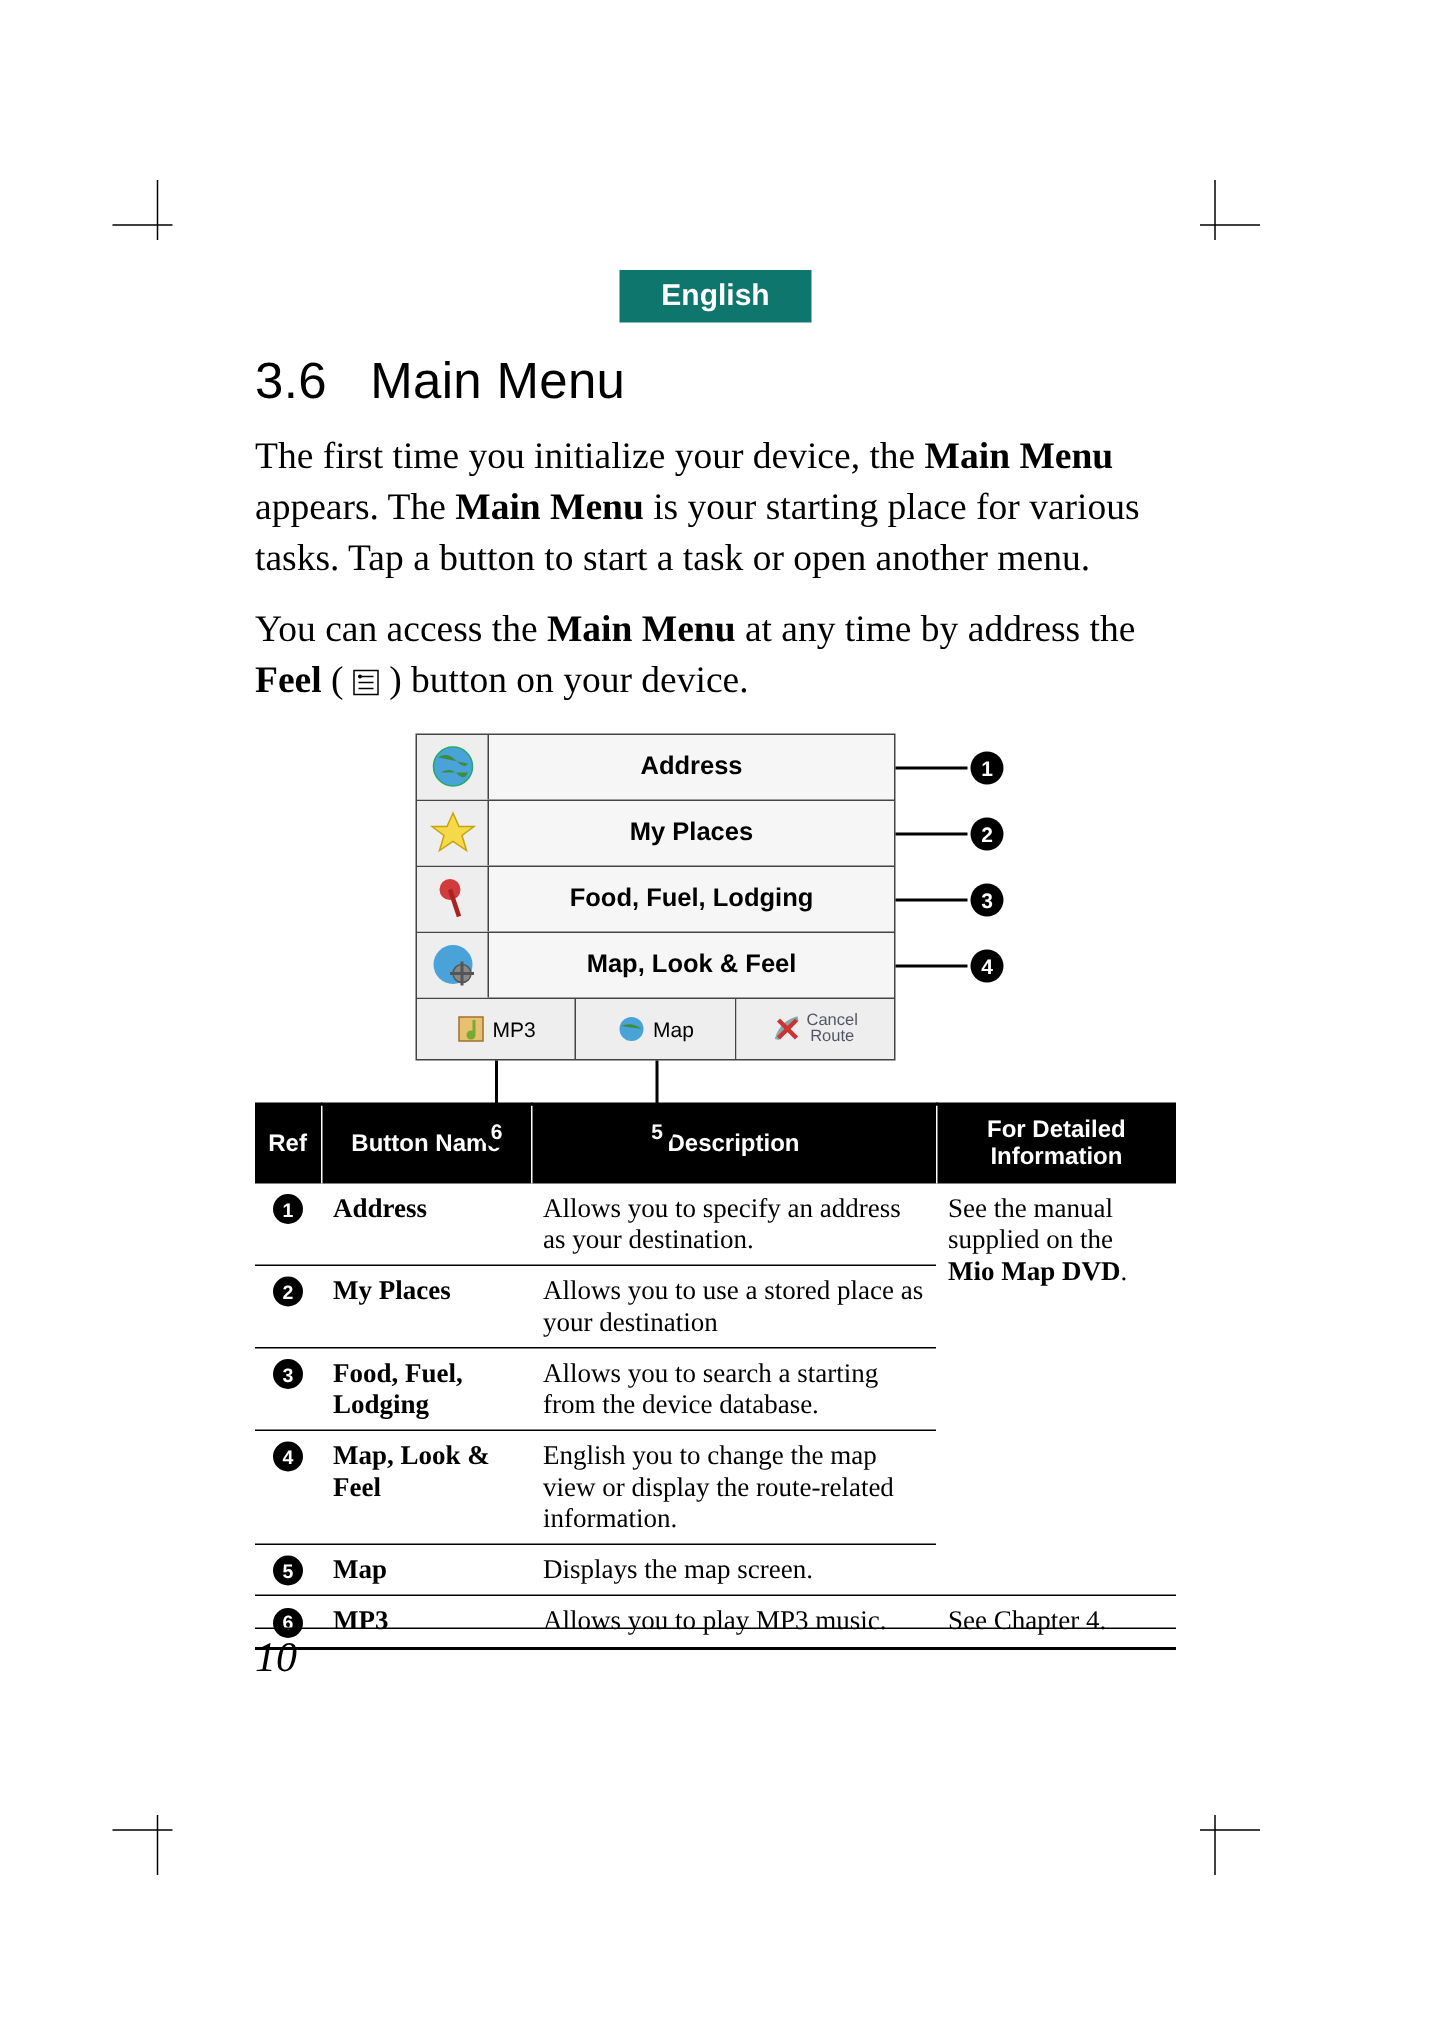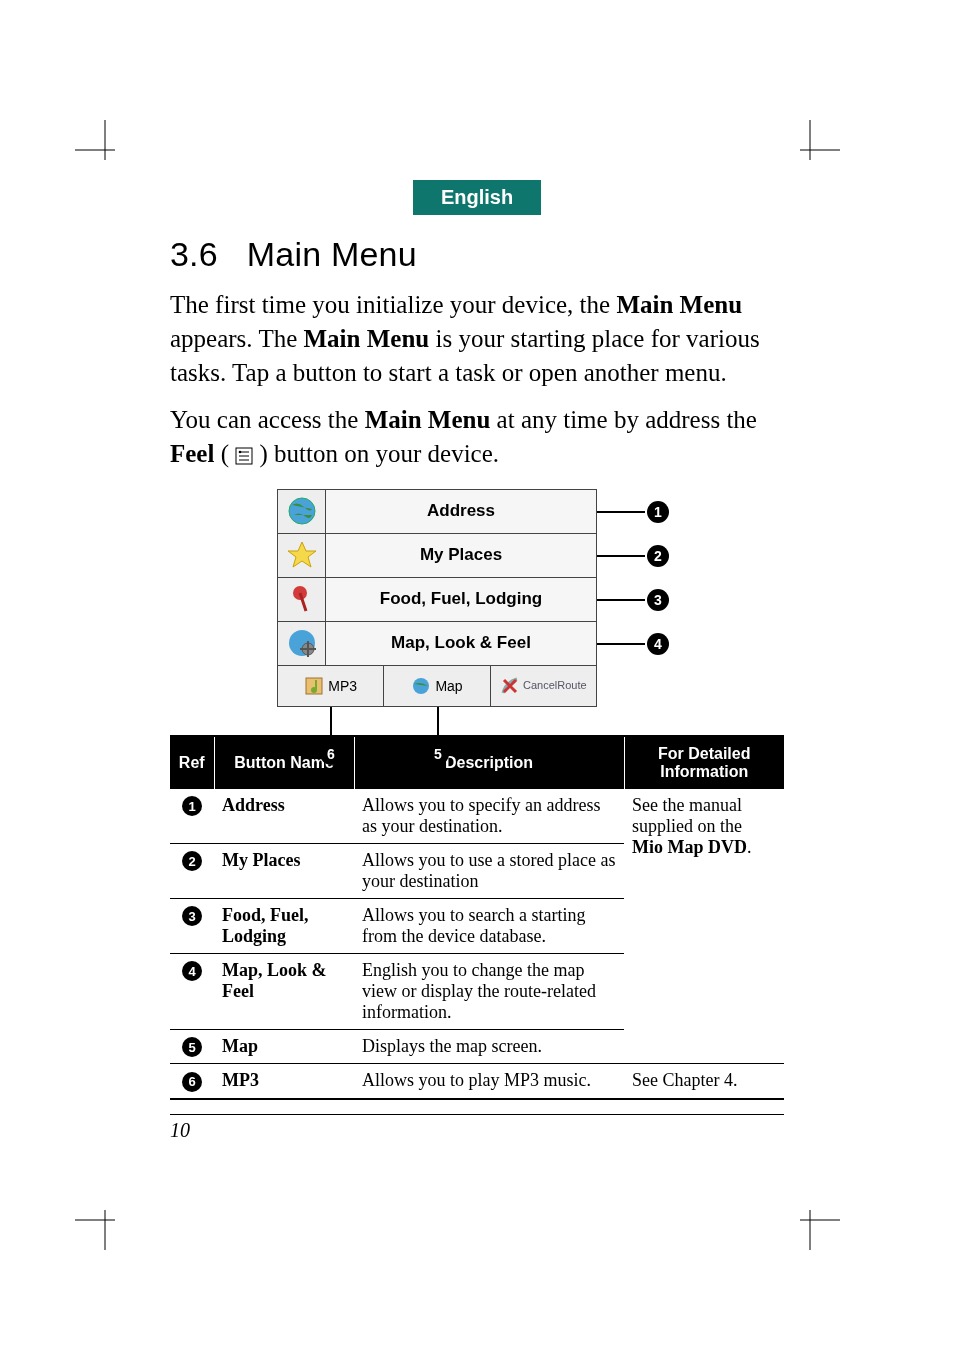--- a/index.html
+++ b/index.html
@@ -157,24 +157,24 @@
     background: #000;
     color: #fff;
     font-family: Arial, sans-serif;
     font-size: 13px;
     font-weight: bold;
     align-items: center;
     justify-content: center;
   }
   .page-num {
     position: absolute;
-    bottom: 208px;
+    bottom: 228px;
     left: 170px;
     font-style: italic;
-    font-size: 20px;
+    font-size: 28px;
     border-top: 1px solid #000;
     width: 614px;
     padding-top: 4px;
   }
   .menu-icon-svg { display: block; }
   .cancel-text { font-size:11px; line-height:1; color:#556; }
 </style>
 </head>
 <body>
 
@@ -273,21 +273,21 @@
               <path d="M3 8 Q10 5 17 10" fill="#3b8f3b"></path>
             </svg>
           <span>Map</span>
         </div>
         <div class="menu-small-btn" style="flex-direction:row;gap:3px;">
           <svg width="20" height="20">
               <path d="M3 17 Q6 6 17 3" stroke="#8aa" stroke-width="3" fill="none"></path>
               <line x1="4" y1="4" x2="16" y2="16" stroke="#c33" stroke-width="3"></line>
               <line x1="16" y1="4" x2="4" y2="16" stroke="#c33" stroke-width="3"></line>
             </svg>
-          <span style="display:flex;align-items:center;">
+          <span style="display:flex;flex-direction:column;align-items:center;">
             <span class="cancel-text">Cancel</span>
             <span class="cancel-text">Route</span>
           </span>
         </div>
       </div>
     </div>
 
     <div class="callout-line" style="left:320px; top:22px; width:48px;"></div>
     <div class="callout-num" style="left:370px; top:12px;">1</div>
 

